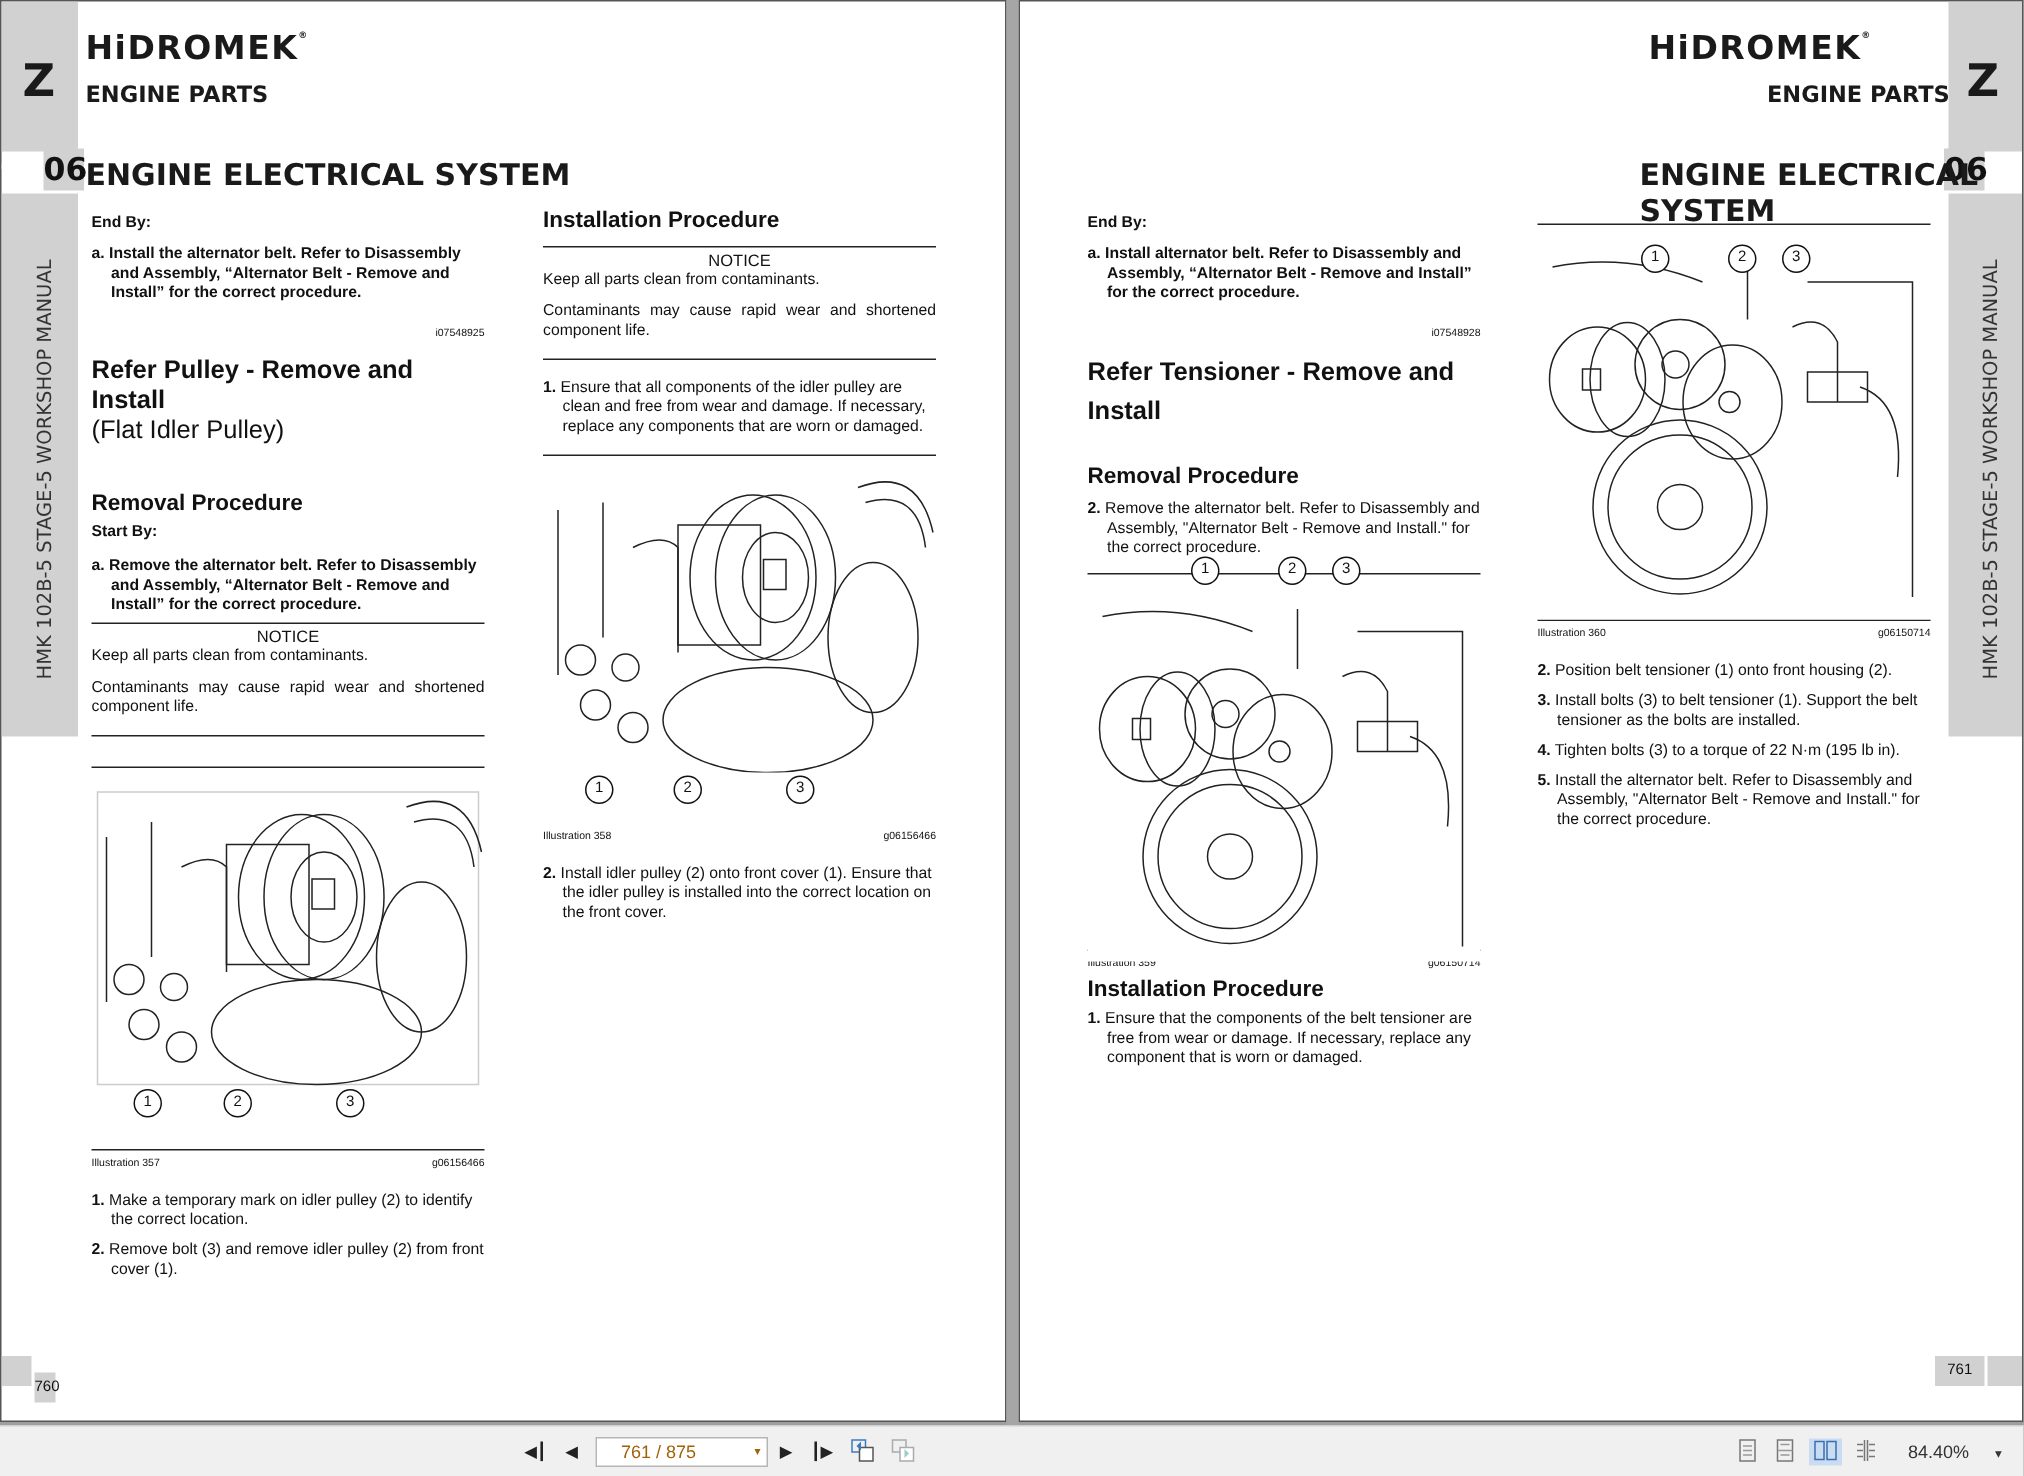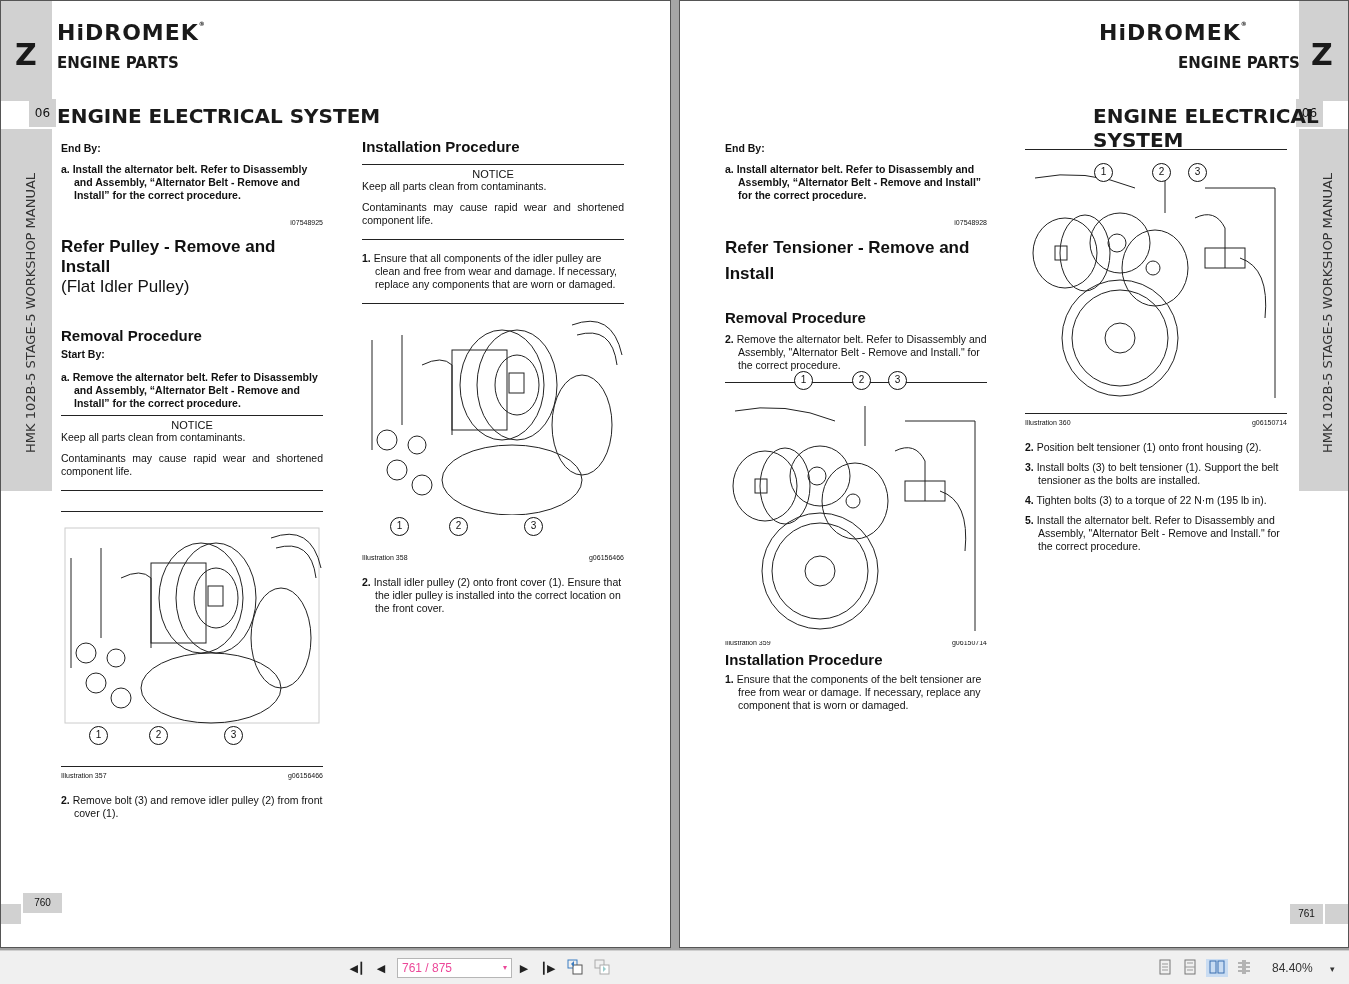--- a/index.html
+++ b/index.html
@@ -9,40 +9,40 @@
 #page-left{left:0;width:671px}
 #page-right{left:679px;width:670px}
 .gap{position:absolute;left:671px;top:0;width:8px;height:950px;background:#a6a6a6}
 .tab{position:absolute;background:#d1d1d1}
 .logo{position:absolute;font-family:"DejaVu Sans",sans-serif;font-weight:bold;font-size:22px;letter-spacing:1px;color:#1a1a1a}
 .logo sup{font-size:6px;vertical-align:top}
 .hdr{position:absolute;font-family:"DejaVu Sans",sans-serif;font-weight:bold;color:#1a1a1a}
 .z{font-size:30px}
 .parts{font-size:15px}
 .sec{font-size:20px}
-.num06{position:absolute;background:#d1d1d1;font-family:"DejaVu Sans",sans-serif;font-weight:normal;font-size:12px;text-align:center;line-height:28px;width:27px;height:28px}
+.num06{position:absolute;background:#d1d1d1;font-family:"DejaVu Sans",sans-serif;font-weight:bold;font-size:21px;text-align:center;line-height:28px;width:27px;height:28px}
 .whiteband{position:absolute;background:#fff;height:4px}
 .vert{position:absolute;font-family:"DejaVu Sans",sans-serif;font-size:13px;color:#333;white-space:nowrap;transform:rotate(-90deg);transform-origin:left top}
 .col{position:absolute;font-size:10.5px;line-height:13px}
 .b{font-weight:bold}
 .h2{font-size:17px;font-weight:bold;line-height:20px}
 .h2s{font-size:17px;line-height:20px}
 .h3{font-size:15px;font-weight:bold;line-height:18px}
 .small{font-size:7px;text-align:right}
 .rule{border-top:1.5px solid #222}
 .notice{text-align:center;font-size:11px;line-height:11px}
 .item{padding-left:13px;text-indent:-13px;margin-bottom:7px}
 .item .n{font-weight:bold}
 .cap{display:flex;justify-content:space-between;font-size:7px;border-top:1.5px solid #222;padding-top:2px}
 .illus{position:relative;background:#fff}
 .callout{position:absolute;width:19px;height:19px;border:1.3px solid #111;border-radius:50%;background:#fff;font-size:10px;text-align:center;line-height:16px}
 .pnum{position:absolute;background:#d1d1d1;font-size:10px;line-height:20px;text-align:center;height:20px}
 .toolbar{position:absolute;left:0;top:950px;width:1349px;height:34px;background:#f0f0f0;border-top:1px solid #cfcfcf}
 .tbtn{position:absolute;top:8px;height:18px;font-size:13px;color:#222;text-align:center;line-height:18px;cursor:pointer}
-.pagebox{position:absolute;left:397px;top:958px;width:115px;height:20px;background:#fff;border:1px solid #b6b6b6;font-size:12px;line-height:18px;padding-left:4px;color:#ec4899}
+.pagebox{position:absolute;left:397px;top:958px;width:115px;height:20px;background:#fff;border:1px solid #b6b6b6;font-size:12px;line-height:18px;padding-left:16px;color:#a16207}
 .pagebox .arrow{position:absolute;right:4px;top:0;font-size:8px}
 .zoomtxt{position:absolute;left:1272px;top:961px;font-size:12px;color:#333}
 .sel{background:#c9dcf2}
 </style>
 </head>
 <body>
 
 <div class="viewer">
 
   <div class="page" id="page-left">
@@ -95,20 +95,21 @@
         </svg>
         <div class="callout" style="left:28px;top:208px">1</div>
         <div class="callout" style="left:88px;top:208px">2</div>
         <div class="callout" style="left:163px;top:208px">3</div>
       </div>
       <div class="cap" style="margin-top:8px">
         <span>Illustration 357</span>
         <span>g06156466</span>
       </div>
       <div style="margin-top:12px">
+        <div class="item"><span class="n">1.</span> <span>Make a temporary mark on idler pulley (2) to identify the correct location.</span></div>
         <div class="item"><span class="n">2.</span> <span>Remove bolt (3) and remove idler pulley (2) from front cover (1).</span></div>
       </div>
     </div>
 
     <div class="col" style="left:361px;top:137px;width:262px">
       <div class="h3">Installation Procedure</div>
       <div class="rule" style="margin-top:8px"></div>
       <div class="notice" style="margin-top:4px">NOTICE</div>
       <div>Keep all parts clean from contaminants.</div>
       <div style="margin-top:8px;text-align:justify">Contaminants may cause rapid wear and shortened component life.</div>
@@ -143,21 +144,21 @@
       <div class="cap" style="margin-top:-2px">
         <span>Illustration 358</span>
         <span>g06156466</span>
       </div>
       <div style="margin-top:12px">
         <div class="item"><span class="n">2.</span> <span>Install idler pulley (2) onto front cover (1). Ensure that the idler pulley is installed into the correct location on the front cover.</span></div>
       </div>
     </div>
 
     <div class="pnum" style="left:0;top:903px;width:20px"></div>
-    <div class="pnum" style="left:22px;top:892px;width:39px">760</div>
+    <div class="pnum" style="left:22px;top:914px;width:14px">760</div>
   </div>
 
   <div class="gap"></div>
 
   <div class="page" id="page-right">
     <div class="tab" style="left:619px;top:0;width:51px;height:100px"></div>
     <div class="tab" style="left:619px;top:128px;width:51px;height:362px"></div>
     <div class="hdr z" style="left:631px;top:36px">Z</div>
     <div class="logo" style="left:419px;top:19px"><span>HiDROMEK</span><sup>®</sup></div>
     <div class="hdr parts" style="left:498px;top:53px">ENGINE PARTS</div>

